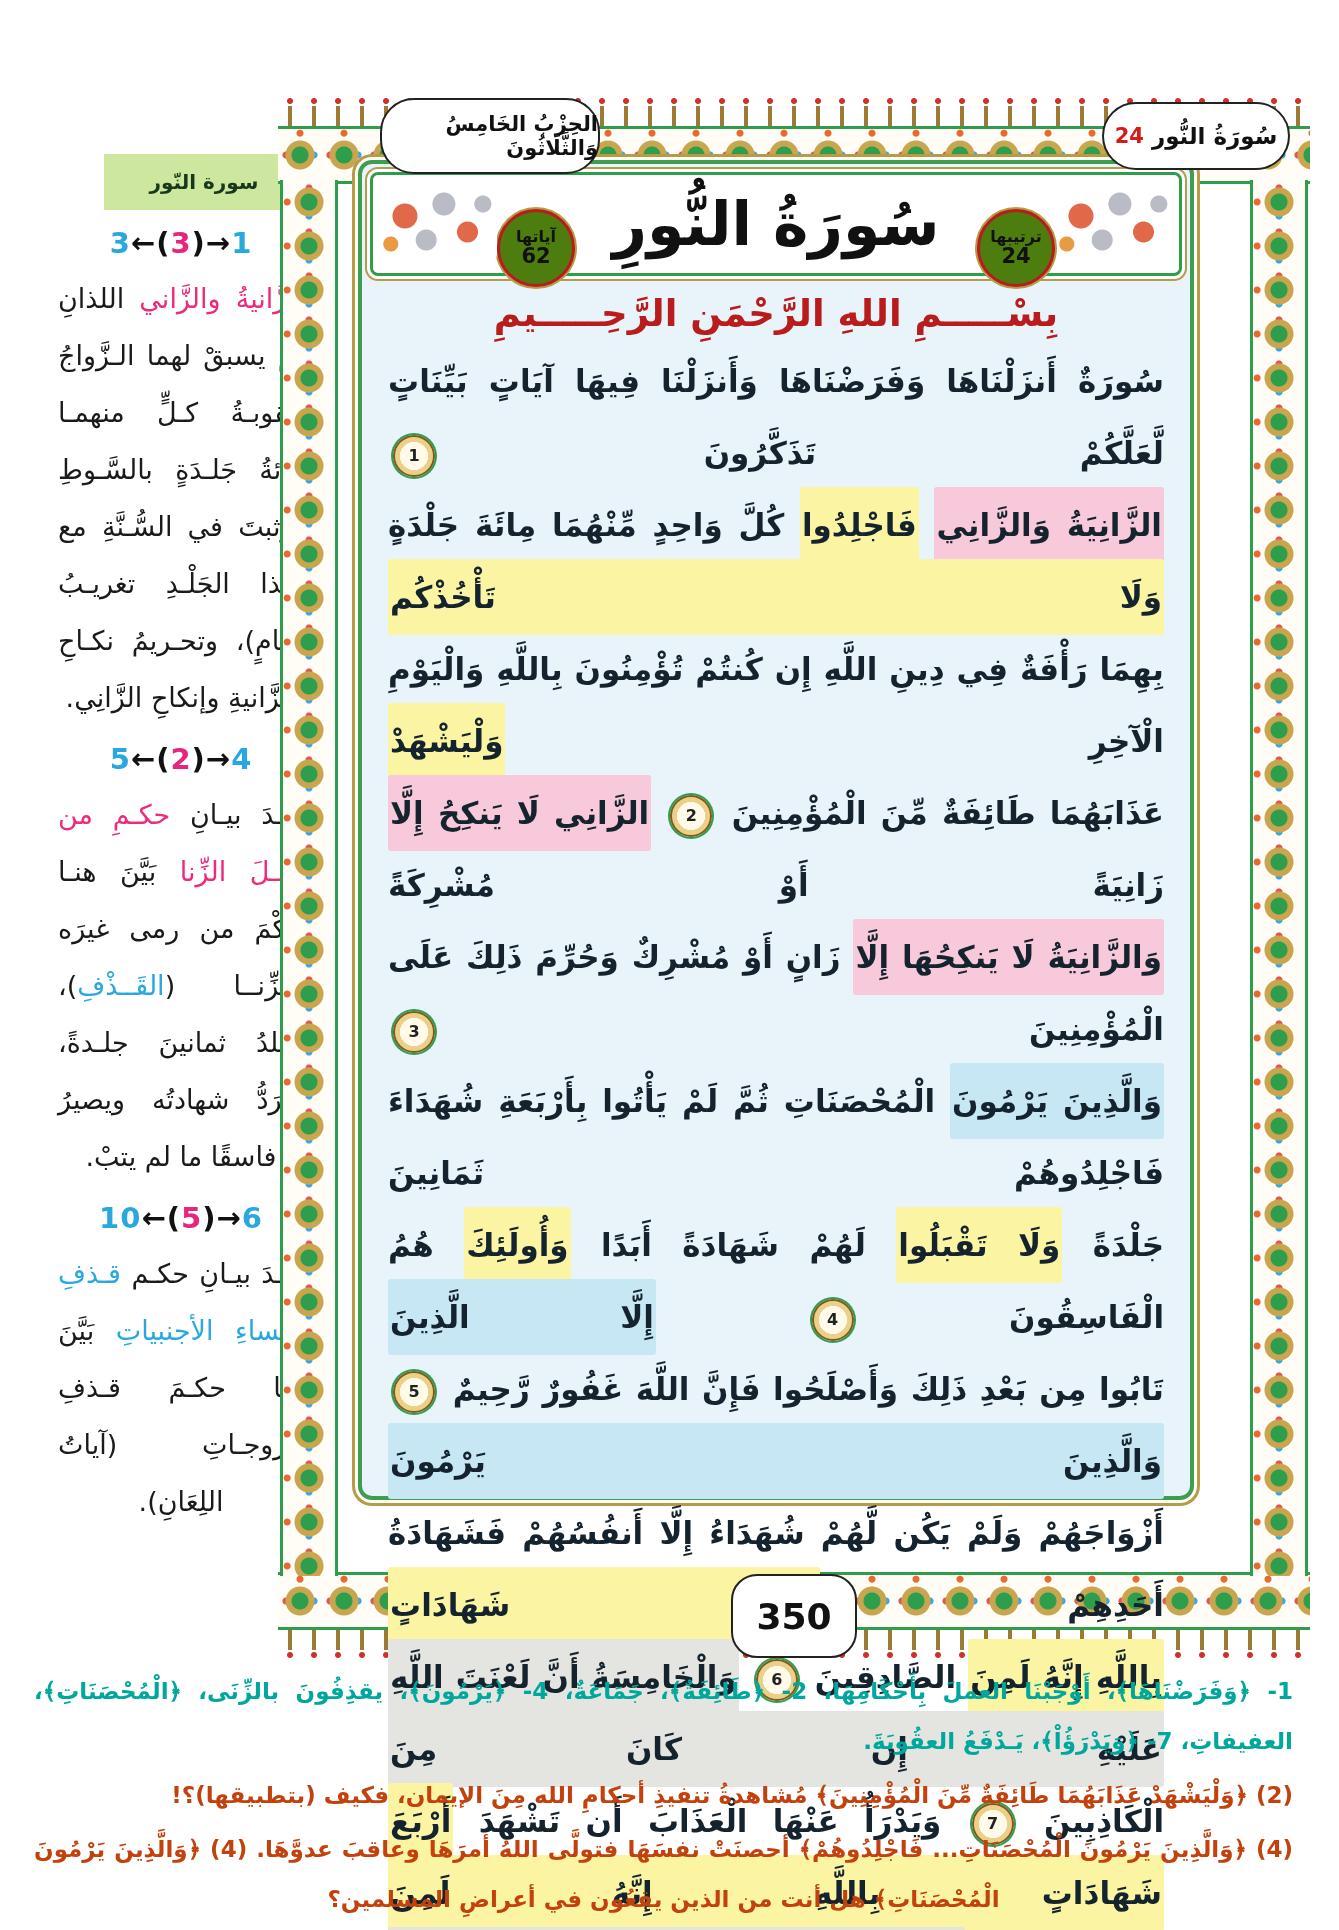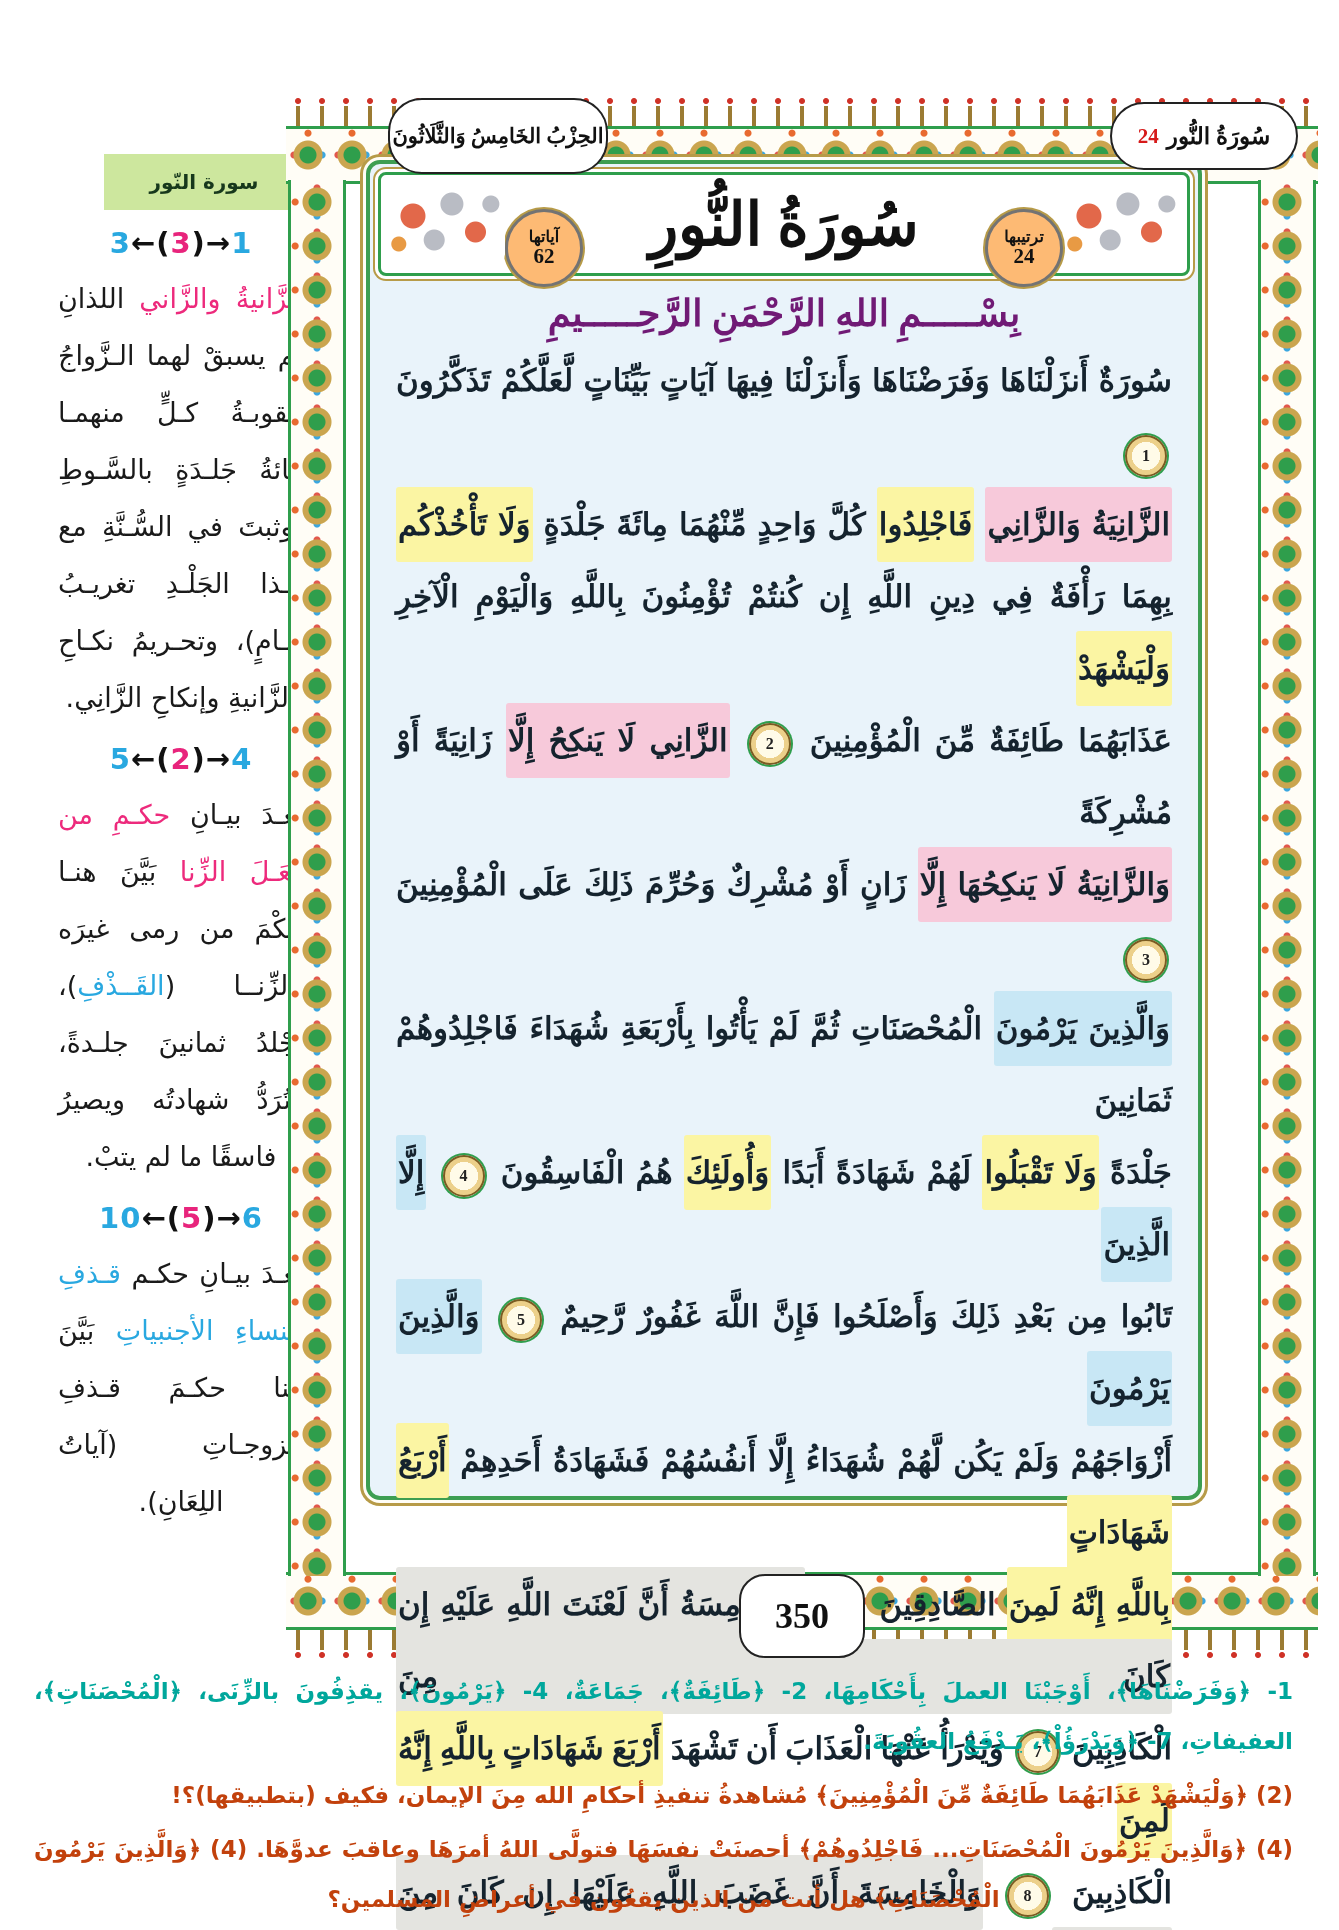--- a/index.html
+++ b/index.html
@@ -1,21 +1,21 @@
 <!DOCTYPE html>
 <html lang="ar"><head>
 <meta charset="utf-8">
 <style>
   html,body{margin:0;padding:0;background:#fff;}
   #page{
     position:relative;width:1339px;height:1930px;background:#ffffff;overflow:hidden;
     font-family:"DejaVu Sans","Liberation Sans",sans-serif;
   }
   
-  .frame{position:absolute;left:272px;top:96px;width:1060px;height:1564px;font-family:Liberation Serif, serif;}
+  .frame{position:absolute;left:264px;top:96px;width:1060px;height:1564px;}
   .spikes-up{position:absolute;left:14px;right:14px;top:0;height:30px;
     background-image:
       radial-gradient(circle at 12px 5px,#cf3227 2.5px,transparent 3.5px),
       linear-gradient(90deg,transparent 0 10px,#9b7b33 10px 14px,transparent 14px);
     background-size:24px 30px,24px 20px;background-position:0 0,0 10px;background-repeat:repeat-x;}
   .spikes-down{position:absolute;left:14px;right:14px;bottom:0;height:30px;
     background-image:
       radial-gradient(circle at 12px 25px,#cf3227 2.5px,transparent 3.5px),
       linear-gradient(90deg,transparent 0 10px,#9b7b33 10px 14px,transparent 14px);
     background-size:24px 30px,24px 20px;background-position:0 0,0 0;background-repeat:repeat-x;}
@@ -57,27 +57,27 @@
     display:flex;align-items:center;justify-content:space-between;direction:rtl;padding:0 6px;}
   .floral{width:118px;height:80px;border-radius:10px;
     background-image:
       radial-gradient(circle at 22% 40%,#e2684a 0 12px,transparent 13px),
       radial-gradient(circle at 55% 25%,#b9bcc4 0 11px,transparent 12px),
       radial-gradient(circle at 75% 60%,#e2684a 0 10px,transparent 11px),
       radial-gradient(circle at 40% 70%,#b9bcc4 0 10px,transparent 11px),
       radial-gradient(circle at 88% 25%,#b9bcc4 0 8px,transparent 9px),
       radial-gradient(circle at 10% 75%,#e89a44 0 7px,transparent 8px);
     background-color:#fff;}
-  .banner-circle{width:72px;height:72px;border-radius:50%;border:3px solid #737373;
-    box-shadow:0 0 0 2px #b79b48;background:#fdba74;display:flex;flex-direction:column;
+  .banner-circle{width:72px;height:72px;border-radius:50%;border:3px solid #b91c1c;
+    box-shadow:0 0 0 2px #b79b48;background:#4d7c0f;display:flex;flex-direction:column;
     align-items:center;justify-content:center;line-height:1.05;color:#111;margin-top:48px;}
   .banner-circle .lbl{font-size:16px;font-weight:bold;}
   .banner-circle .val{font-size:21px;font-weight:bold;}
   .banner-title{font-size:60px;font-weight:bold;color:#111;flex:1;text-align:center;}
-  .bismillah{text-align:center;font-size:37px;font-weight:bold;color:#701a75;
+  .bismillah{text-align:center;font-size:37px;font-weight:bold;color:#b91c1c;
     margin-top:12px;direction:rtl;}
   .qlines{flex:1;display:flex;flex-direction:column;justify-content:space-between;
     margin:10px 26px 22px;direction:rtl;}
   .qline{font-size:31px;font-weight:bold;color:#15232e;line-height:72px;
     text-align:justify;text-align-last:justify;white-space:normal;}
   .hl{padding:20px 2px;border-radius:3px;-webkit-box-decoration-break:clone;box-decoration-break:clone;}
   .hl-pink{background:#f7c9da;} .hl-yellow{background:#fbf5a3;} .hl-blue{background:#c8e7f5;}
   .hl-gray{background:#e4e4e0;}
   .ayah-marker{display:inline-flex;align-items:center;justify-content:center;
     width:38px;height:38px;border-radius:50%;vertical-align:middle;margin:0 5px;

